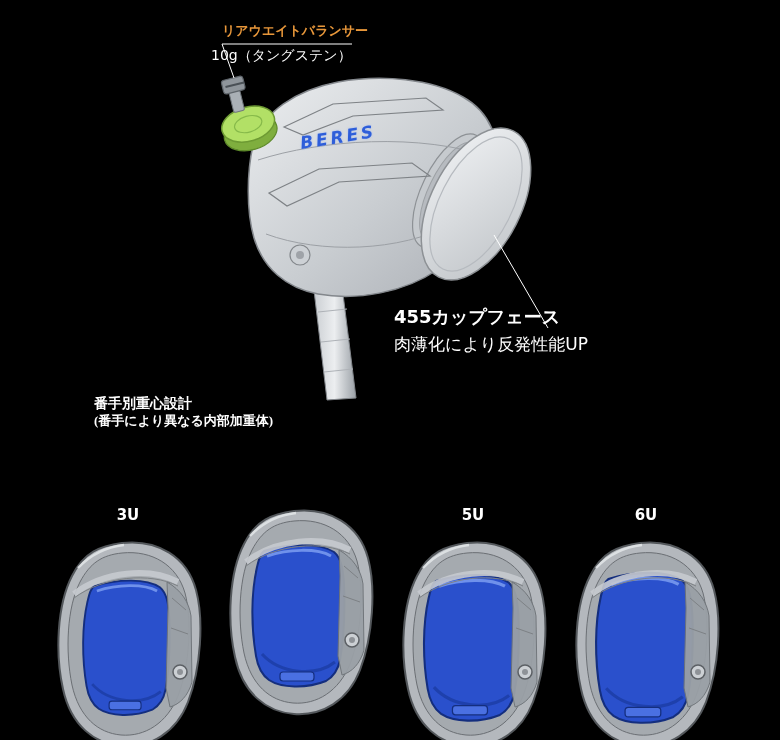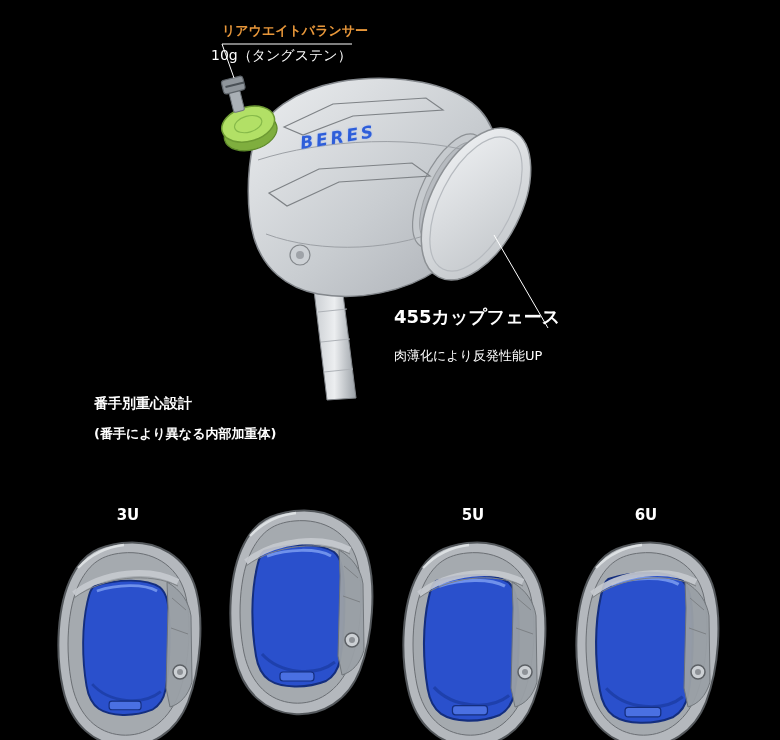--- a/index.html
+++ b/index.html
@@ -11,25 +11,25 @@
 
   .ann-rear-title{left:222px;top:23px;font-size:13px;font-weight:bold;color:#e8973a;}
   .ann-rear-sub{left:211px;top:47px;font-size:14px;color:#ffffff;}
 
   .beres-logo{left:300px;top:127px;font-size:17px;font-weight:bold;font-style:italic;
               letter-spacing:3px;color:#2e5ed9;transform:rotate(-9deg);
               text-shadow:0 0 2px rgba(120,160,255,.6);}
 
   .ann-cup{left:394px;top:306px;}
   .ann-cup .l1{font-size:18px;font-weight:bold;}
-  .ann-cup .l2{font-size:13px;margin-top:19px;}
-
-  .ann-cg{left:94px;top:395px;}
+  .ann-cup .l2{font-size:17px;margin-top:5px;}
+
+  .ann-cg{left:94px;top:395px;font-family:Liberation Serif, serif;}
   .ann-cg .l1{font-size:14px;font-weight:bold;}
-  .ann-cg .l2{font-size:13px;font-weight:bold;margin-top:13px;}
+  .ann-cg .l2{font-size:13px;font-weight:bold;margin-top:0;}
 
   .sections{position:absolute;left:0;top:10px;width:780px;height:740px;}
   .section{position:absolute;top:496px;width:156px;text-align:center;}
   .section .club-label{color:#fff;font-size:15px;font-weight:bold;height:22px;margin-bottom:10px;}
   .sec-0{left:50px;}.sec-1{left:222px;}.sec-2{left:395px;}.sec-3{left:568px;}
 
   .blue-insert{transform-box:fill-box;transform-origin:50% 50%;}
   svg.v0 .blue-insert{transform:scale(0.94,0.95);}
   svg.v1 .blue-insert{transform:scale(1,1);}
   svg.v2 .blue-insert{transform:scale(1.03,1.03);}

